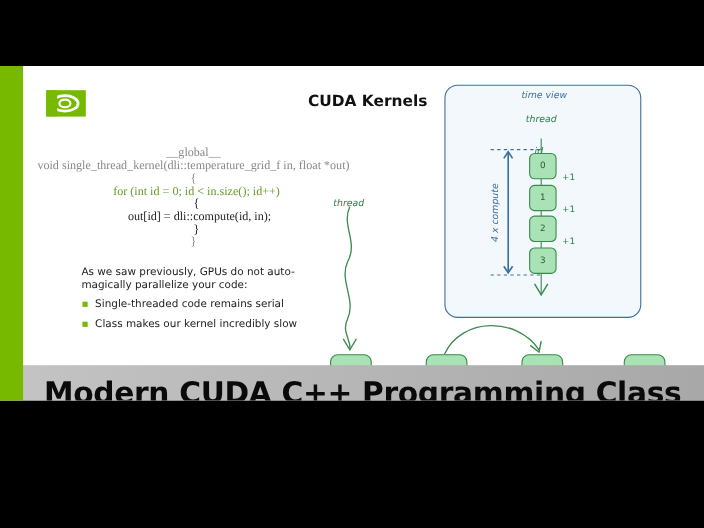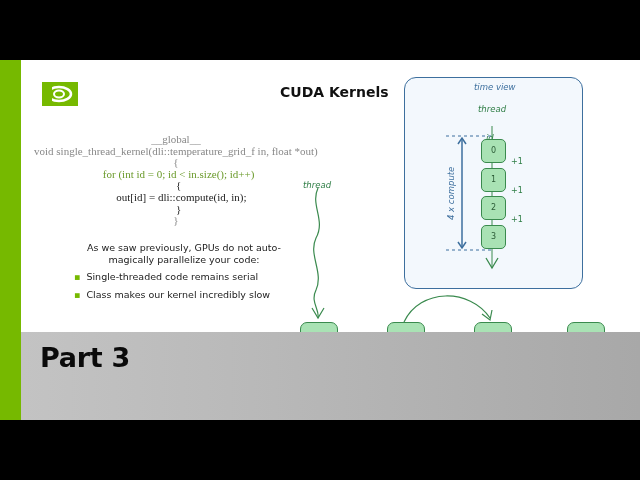--- a/index.html
+++ b/index.html
@@ -1,24 +1,24 @@
 <!DOCTYPE html>
 <html><head>
 <meta charset="utf-8">
 <style>
   html, body { margin:0; padding:0; }
   body { width:640px; height:480px; background:#000; position:relative; overflow:hidden; font-family:"DejaVu Sans", sans-serif; }
-  .frame { position:absolute; left:0; top:60px; width:640px; height:360px; background:#fff; overflow:hidden; }
+  .frame { position:absolute; left:0; top:60px; width:640px; height:304px; background:#fff; overflow:hidden; }
   .green-bar { position:absolute; left:0; top:0; width:21px; height:360px; background:#76b900; z-index:3; }
   .logo { position:absolute; left:42px; top:22px; width:36px; height:24px; background:#76b900; }
   .slide-title { position:absolute; left:280px; top:24px; font-size:14px; font-weight:bold; color:#111; font-family:"DejaVu Sans", sans-serif; }
   .code { position:absolute; left:34px; top:74px; font-family:Liberation Serif, serif; font-size:11px; line-height:11.6px; color:#888; white-space:pre;text-align:center; }
   .code .kw { color:#6a9a2a; }
   .code .dk { color:#222; }
-  .para { position:absolute; left:74px; top:182px; width:220px; font-size:9.5px; line-height:12px; color:#222;text-align:center; }
+  .para { position:absolute; left:74px; top:182px; width:220px; font-size:9.5px; line-height:12px; color:#222; }
   .bullet { position:absolute; left:74px; font-size:9.5px; color:#222; }
   .bullet .dot { color:#76b900; margin-right:6px; }
   .steps { position:absolute; left:74px; top:262px; font-size:11px; color:#222; }
   .timebox { position:absolute; left:404px; top:17px; width:177px; height:210px; border:1.5px solid #3d6f9e; border-radius:12px; background:#f3f8fd; }
   .hand { font-family:"DejaVu Sans", sans-serif; font-style:italic; color:#2e7d45; font-size:8.5px; }
   .node { position:absolute; width:23px; height:22px; background:#a9e2b4; border:1.5px solid #3a8a4e; border-radius:5px; font-size:8px; color:#2a5a35; text-align:center; line-height:22px; }
   .plus { position:absolute; font-size:8px; color:#2e7d45; }
   .bnode { position:absolute; top:262px; width:36px; height:30px; background:#a9e2b4; border:1.5px solid #3a8a4e; border-radius:7px; }
   .banner { position:absolute; left:0; top:272px; width:640px; height:88px; background:linear-gradient(90deg,#c4c4c4,#a8a8a8); z-index:2; }
   .banner-title { position:absolute; left:40px; top:8px; font-size:27px; font-weight:bold; line-height:35px; color:#0a0a0a; font-family:"DejaVu Sans", sans-serif; letter-spacing:-0.3px; }
@@ -83,16 +83,17 @@
 
   <div class="hand" style="position:absolute; left:303px; top:120px;">thread</div>
 
   <div class="bnode" style="left:300px;"></div>
   <div class="bnode" style="left:387px;"></div>
   <div class="bnode" style="left:474px;"></div>
   <div class="bnode" style="left:567px;"></div>
 
   <div class="banner">
     <div class="banner-title">
+      <div>Modern CUDA C++ Programming Class</div>
       <div>Part 3</div>
     </div>
   </div>
 </div>
 
 </body></html>

